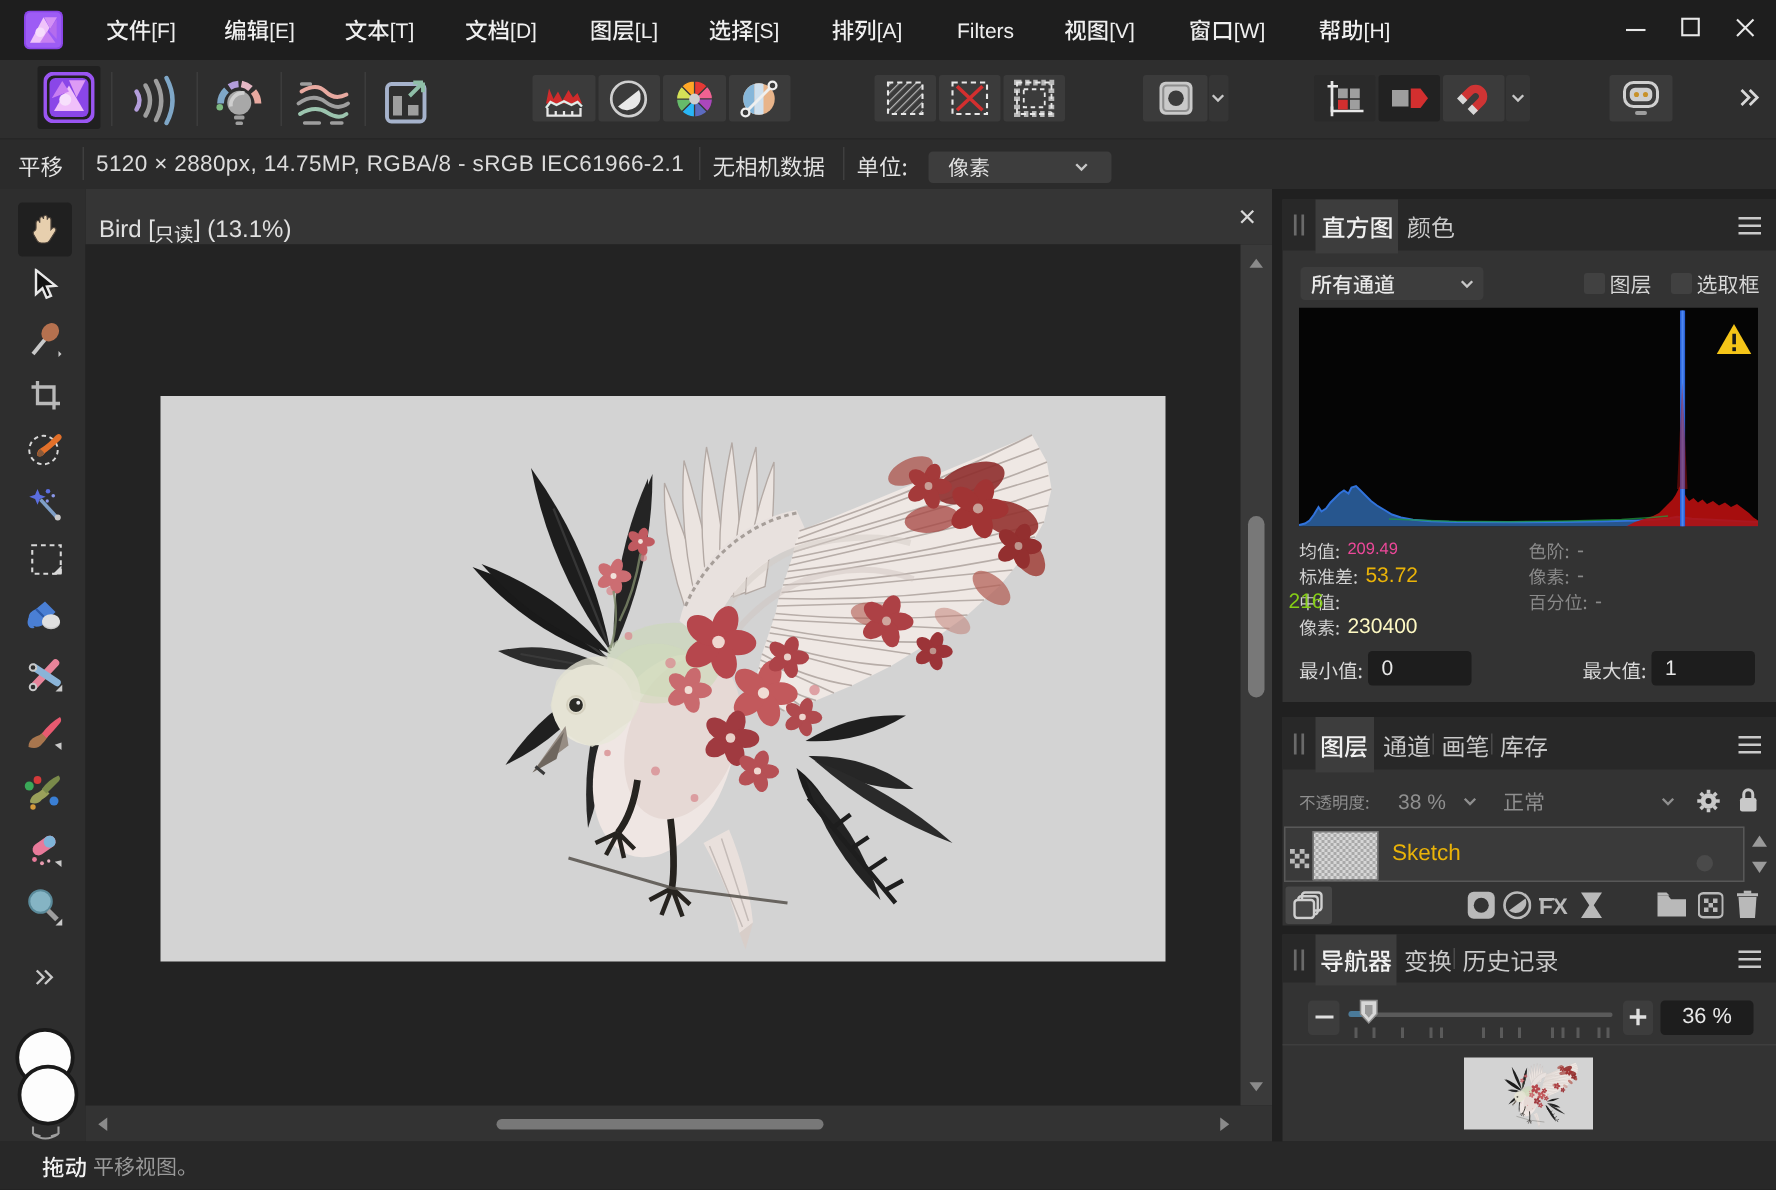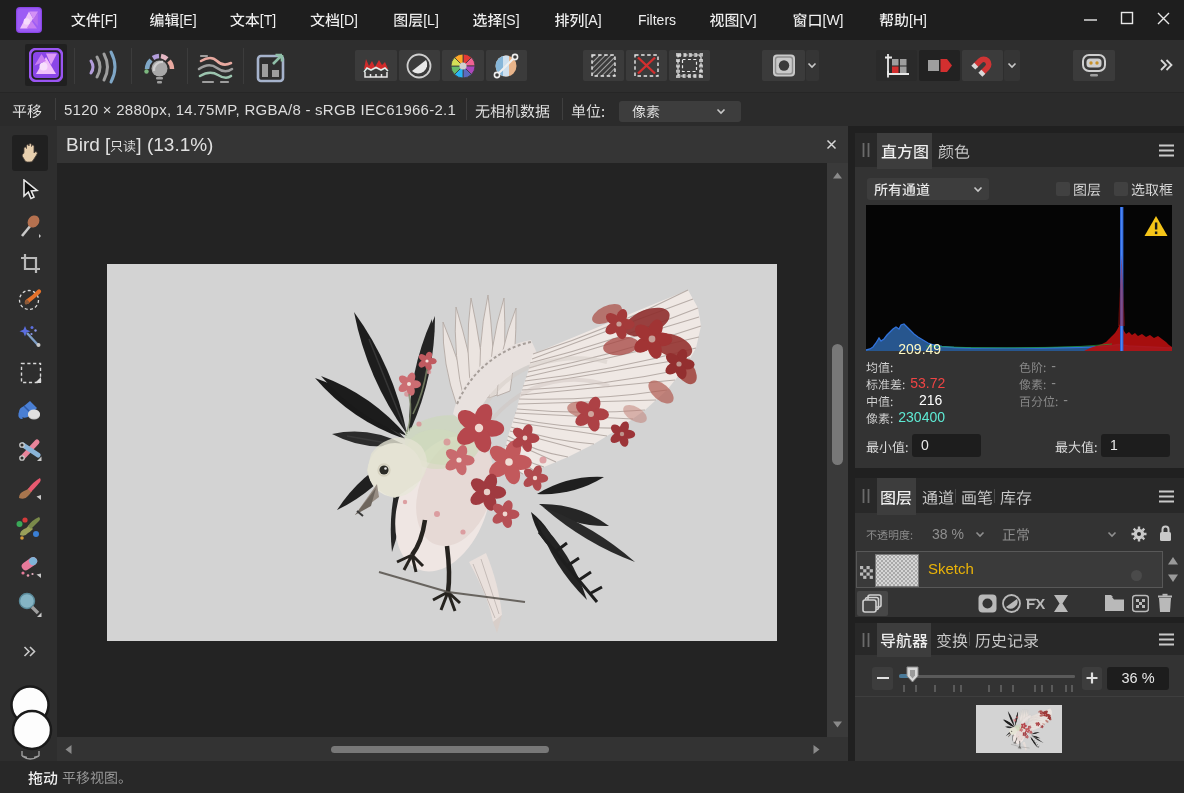--- a/index.html
+++ b/index.html
@@ -272,21 +272,21 @@
     </svg>
     <div class="abs" style="left:619px;top:8px;width:122px;height:21px;background:#3d3d3d;border-radius:3px"></div>
     <svg style="position:absolute;left:632px;top:10.9px;" width="28.0" height="15.1" viewBox="0 -12.9 28.0 15.1">
       <path d="M6.8 -9.9H9.3C9.1 -9.5 8.8 -9.1 8.5 -8.8H5.9C6.2 -9.2 6.5 -9.6 6.8 -9.9ZM6.8 -11.7C6.2 -10.6 5.1 -9.1 3.6 -8C3.8 -7.9 4.1 -7.5 4.3 -7.3C4.5 -7.5 4.8 -7.7 5 -7.9V-5.8H7.2C6.5 -5.2 5.5 -4.6 4 -4.1C4.2 -4 4.5 -3.7 4.6 -3.5C5.9 -3.9 6.8 -4.4 7.5 -4.9C7.7 -4.7 7.9 -4.5 8.1 -4.2C7.1 -3.4 5.4 -2.5 4 -2.1C4.2 -1.9 4.5 -1.6 4.6 -1.4C5.8 -1.9 7.4 -2.8 8.5 -3.6C8.6 -3.4 8.7 -3.1 8.8 -2.9C7.7 -1.7 5.6 -0.6 3.9 -0.1C4.1 0 4.4 0.4 4.5 0.6C6 0.1 7.8 -0.9 9 -2C9.1 -1.1 9 -0.3 8.7 -0C8.5 0.2 8.2 0.2 8 0.2C7.7 0.2 7.4 0.2 7 0.2C7.2 0.4 7.3 0.8 7.3 1.1C7.6 1.1 7.9 1.1 8.2 1.1C8.7 1.1 9 1 9.4 0.6C10 0.1 10.2 -1.5 9.7 -2.9L10.4 -3.2C10.9 -1.7 11.8 -0.4 12.9 0.3C13 0.1 13.4 -0.3 13.6 -0.5C12.5 -1.1 11.6 -2.3 11.2 -3.6C11.7 -3.9 12.3 -4.2 12.7 -4.5L12 -5.2C11.4 -4.7 10.3 -4.1 9.5 -3.6C9.1 -4.3 8.7 -4.9 8.1 -5.4L8.4 -5.8H12.6V-8.8H9.6C10 -9.3 10.4 -9.8 10.7 -10.4L10.1 -10.8L9.9 -10.8H7.4L7.8 -11.6ZM6 -8H8.4C8.4 -7.6 8.2 -7.1 7.9 -6.6H6ZM9.3 -8H11.6V-6.6H8.9C9.2 -7.1 9.3 -7.6 9.3 -8ZM3.7 -11.7C2.9 -9.6 1.7 -7.5 0.4 -6.1C0.6 -5.9 0.9 -5.3 1 -5.1C1.4 -5.5 1.8 -6.1 2.2 -6.6V1.1H3.2V-8.2C3.8 -9.2 4.3 -10.3 4.7 -11.4Z M22.9 -1.2C24.1 -0.6 25.6 0.3 26.3 0.9L27.1 0.3C26.3 -0.4 24.8 -1.2 23.7 -1.8ZM18.1 -1.8C17.3 -1 15.9 -0.3 14.6 0.2C14.9 0.4 15.3 0.7 15.5 0.9C16.7 0.4 18.1 -0.5 19.1 -1.4ZM16.7 -4.1C17 -4.2 17.4 -4.3 20.2 -4.4C18.9 -3.9 17.8 -3.5 17.3 -3.3C16.5 -3 15.8 -2.9 15.4 -2.8C15.5 -2.5 15.6 -2.1 15.6 -1.9C16 -2 16.5 -2.1 20.7 -2.3V-0.1C20.7 0.1 20.6 0.1 20.4 0.1C20.2 0.1 19.4 0.1 18.6 0.1C18.7 0.4 18.9 0.8 19 1.1C20 1.1 20.7 1.1 21.1 0.9C21.6 0.7 21.7 0.5 21.7 -0.1V-2.4L25.2 -2.6C25.6 -2.2 25.9 -1.9 26.1 -1.7L27 -2.2C26.4 -2.9 25.2 -3.8 24.2 -4.4L23.4 -3.9C23.7 -3.7 24 -3.5 24.3 -3.3L18.6 -3C20.5 -3.6 22.5 -4.4 24.4 -5.4L23.6 -6.1C23.1 -5.8 22.5 -5.5 22 -5.2L18.7 -5.1C19.5 -5.4 20.2 -5.8 20.9 -6.2L20.6 -6.5H27.3V-7.3H21.5V-8.2H25.8V-9H21.5V-9.9H26.6V-10.7H21.5V-11.8H20.5V-10.7H15.5V-9.9H20.5V-9H16.2V-8.2H20.5V-7.3H14.8V-6.5H19.7C18.8 -5.9 17.7 -5.4 17.4 -5.3C17 -5.1 16.7 -5 16.4 -5C16.5 -4.8 16.7 -4.3 16.7 -4.1Z" fill="#e2e2e2"></path>
     </svg>
     <svg class="abs" style="left:715px;top:14px" width="12" height="9" viewBox="0 0 12 9">
       <path class="chev" d="M2.5 2.5 L6 6 L9.5 2.5"></path>
     </svg>
   </div>
 <div class="abs tabrow">
-    <div class="abs" style="left:9px;top:0;height:37px;display:flex;align-items:center;color:#e0e0e0;font-size:19px;gap:0">
+    <div class="abs" style="left:9px;top:0;height:37px;display:flex;align-items:flex-end;color:#e0e0e0;font-size:16px;gap:0">
       <span>Bird [</span>
       <svg style="flex:0 0 auto;margin-top:2px;" width="26.0" height="14.0" viewBox="0 -12.0 26.0 14.0">
         <path d="M7.7 -2.4C9 -1.4 10.6 0.1 11.4 1L12.3 0.5C11.5 -0.5 9.8 -1.9 8.5 -2.9ZM4.3 -2.8C3.6 -1.7 2 -0.4 0.6 0.4C0.9 0.6 1.2 0.9 1.4 1.1C2.8 0.2 4.4 -1.2 5.4 -2.4ZM3.1 -9H9.9V-5H3.1ZM2.1 -10V-4H11V-10Z M18.8 -5.9C19.4 -5.5 20.3 -5 20.6 -4.6L21.1 -5.1C20.7 -5.5 19.9 -6 19.2 -6.4ZM17.8 -4.7C18.5 -4.3 19.3 -3.7 19.7 -3.3L20.2 -3.9C19.8 -4.3 19 -4.9 18.3 -5.2ZM21.9 -1.4C22.9 -0.7 24.2 0.4 24.8 1.1L25.5 0.4C24.8 -0.2 23.5 -1.2 22.5 -1.9ZM14.4 -10C15.1 -9.4 15.9 -8.5 16.4 -8L17 -8.7C16.6 -9.2 15.7 -10 15 -10.6ZM17.8 -7.7V-6.9H24.1C23.9 -6.3 23.7 -5.7 23.5 -5.3L24.3 -5.1C24.6 -5.7 24.9 -6.7 25.2 -7.6L24.6 -7.7L24.4 -7.7H21.9V-8.9H24.6V-9.7H21.9V-10.9H20.9V-9.7H18.3V-8.9H20.9V-7.7ZM21.3 -6.4V-4.8C21.3 -4.3 21.3 -3.8 21.1 -3.3H17.5V-2.4H20.8C20.3 -1.4 19.3 -0.4 17.3 0.3C17.5 0.5 17.8 0.9 17.9 1.1C20.3 0.1 21.4 -1.1 21.9 -2.4H25.3V-3.3H22.1C22.2 -3.8 22.2 -4.3 22.2 -4.8V-6.4ZM13.5 -6.8V-5.9H15.4V-1.2C15.4 -0.5 15.1 -0.1 14.8 0.1C15 0.2 15.2 0.6 15.4 0.8V0.8C15.5 0.5 15.9 0.2 17.9 -1.5C17.8 -1.7 17.6 -2 17.5 -2.3L16.4 -1.4V-6.8Z" fill="#e0e0e0"></path>
       </svg>
       <span>]&nbsp;(13.1%)</span>
     </div>
     <svg class="abs" style="left:768px;top:12px" width="13" height="13" viewBox="0 0 13 13">
 <path d="M2.5 2.5 L10.5 10.5 M10.5 2.5 L2.5 10.5" stroke="#d8d8d8" stroke-width="1.5"></path>
     </svg>
   </div>
@@ -619,33 +619,33 @@
 <rect x="254" y="2" width="3.4" height="144" fill="#2a62d8"></rect>
 <rect x="255" y="2" width="1.4" height="144" fill="#4d86f0"></rect>
 <path d="M252 121 L255.5 50 L259 121" fill="#b40f0f" opacity="0.45"></path>
 <path d="M290 11 L301.5 31 L278.5 31 Z" fill="#f5c518"></path>
 <rect x="288.9" y="17.5" width="2.4" height="7" fill="#1a1a1a"></rect>
 <rect x="288.9" y="26.5" width="2.4" height="2.6" fill="#1a1a1a"></rect>
 </svg>
 <svg style="position:absolute;left:866px;top:360.8px;" width="27.3" height="13.0" viewBox="0 -11.0 27.3 13.0">
     <path d="M5.8 -5.5C6.6 -4.9 7.5 -4.1 8 -3.6L8.6 -4.2C8.1 -4.6 7.1 -5.4 6.4 -6ZM4.8 -1.4 5.2 -0.6C6.5 -1.3 8.1 -2.2 9.6 -3L9.4 -3.8C7.8 -2.9 6 -2 4.8 -1.4ZM6.8 -10.1C6.3 -8.5 5.3 -7 4.3 -6C4.5 -5.8 4.8 -5.5 4.9 -5.3C5.4 -5.8 6 -6.5 6.4 -7.3H10.3C10.2 -2.4 10 -0.5 9.6 -0C9.5 0.1 9.3 0.1 9.1 0.1C8.8 0.1 8 0.1 7.1 0.1C7.3 0.3 7.4 0.7 7.4 0.9C8.2 1 8.9 1 9.4 0.9C9.8 0.9 10.1 0.8 10.4 0.4C10.8 -0.1 11 -2.1 11.1 -7.7C11.1 -7.8 11.1 -8.2 11.1 -8.2H6.9C7.2 -8.7 7.5 -9.3 7.7 -9.8ZM0.4 -1.5 0.8 -0.6C1.9 -1.1 3.4 -1.9 4.8 -2.6L4.6 -3.4L2.9 -2.6V-6.3H4.3V-7.2H2.9V-9.9H2V-7.2H0.5V-6.3H2V-2.2C1.4 -1.9 0.9 -1.7 0.4 -1.5Z M19.2 -10.1C19.2 -9.7 19.1 -9.3 19 -8.9H15.9V-8.1H18.9C18.8 -7.6 18.7 -7.3 18.7 -6.9H16.6V-0.2H15.4V0.6H23.5V-0.2H22.4V-6.9H19.5C19.6 -7.3 19.7 -7.6 19.8 -8.1H23.1V-8.9H19.9L20.1 -10ZM17.4 -0.2V-1.2H21.6V-0.2ZM17.4 -4.5H21.6V-3.5H17.4ZM17.4 -5.2V-6.2H21.6V-5.2ZM17.4 -2.9H21.6V-1.8H17.4ZM15.2 -10.1C14.5 -8.2 13.5 -6.5 12.4 -5.3C12.5 -5.1 12.8 -4.6 12.9 -4.4C13.2 -4.8 13.6 -5.2 13.9 -5.7V1H14.7V-7.1C15.2 -7.9 15.6 -8.9 16 -9.8Z M25.7 -4.7C26.1 -4.7 26.5 -5 26.5 -5.5C26.5 -6 26.1 -6.4 25.7 -6.4C25.2 -6.4 24.9 -6 24.9 -5.5C24.9 -5 25.2 -4.7 25.7 -4.7ZM25.7 0.2C26.1 0.2 26.5 -0.2 26.5 -0.7C26.5 -1.2 26.1 -1.5 25.7 -1.5C25.2 -1.5 24.9 -1.2 24.9 -0.7C24.9 -0.2 25.2 0.2 25.7 0.2Z" fill="#d2d2d2"></path>
   </svg>
-<div class="abs" style="left:898.3px;top:341px;font-size:14px;color:#fef9c3">209.49</div>
+<div class="abs" style="left:898.3px;top:360px;font-size:11px;color:#ec4899">209.49</div>
 <svg style="position:absolute;left:866px;top:377.8px;" width="39.3" height="13.0" viewBox="0 -11.0 39.3 13.0">
     <path d="M5.6 -9.2V-8.3H10.8V-9.2ZM9.3 -3.9C9.9 -2.7 10.5 -1.1 10.7 -0.2L11.5 -0.5C11.3 -1.4 10.7 -3 10.1 -4.1ZM5.9 -4.1C5.6 -2.8 5 -1.5 4.4 -0.7C4.6 -0.6 4.9 -0.3 5.1 -0.2C5.7 -1.1 6.3 -2.5 6.7 -3.9ZM5.1 -6.3V-5.4H7.6V-0.2C7.6 -0.1 7.6 -0 7.4 0C7.2 0 6.7 0 6.1 -0C6.2 0.3 6.3 0.6 6.3 0.9C7.2 0.9 7.7 0.9 8.1 0.7C8.4 0.6 8.5 0.3 8.5 -0.2V-5.4H11.5V-6.3ZM2.4 -10.1V-7.5H0.6V-6.7H2.2C1.8 -5.2 1.1 -3.5 0.3 -2.6C0.5 -2.4 0.7 -2 0.8 -1.7C1.4 -2.5 2 -3.8 2.4 -5.1V0.9H3.3V-5.3C3.7 -4.7 4.2 -4 4.4 -3.6L4.9 -4.3C4.7 -4.7 3.7 -6 3.3 -6.4V-6.7H4.9V-7.5H3.3V-10.1Z M12.6 -9.2C13.2 -8.3 13.9 -7.2 14.2 -6.5L15 -6.9C14.7 -7.6 14 -8.7 13.4 -9.6ZM12.6 -0 13.5 0.4C14.1 -0.7 14.7 -2.3 15.2 -3.6L14.4 -4.1C13.9 -2.6 13.1 -1 12.6 -0ZM17.2 -4.7H19.8V-3.1H17.2ZM17.2 -5.5V-7.2H19.8V-5.5ZM19.3 -9.7C19.6 -9.1 20 -8.4 20.2 -7.9H17.4C17.7 -8.5 18 -9.1 18.2 -9.8L17.3 -10C16.7 -8.1 15.7 -6.3 14.5 -5.2C14.7 -5.1 15.1 -4.7 15.2 -4.6C15.6 -5 16 -5.5 16.4 -6.1V1H17.2V0.1H23.4V-0.7H20.6V-2.4H22.9V-3.1H20.6V-4.7H23V-5.5H20.6V-7.2H23.2V-7.9H20.2L21 -8.3C20.8 -8.8 20.4 -9.5 20 -10ZM17.2 -2.4H19.8V-0.7H17.2Z M32.3 -10.1C32.1 -9.6 31.7 -9 31.4 -8.5H28.6C28.5 -9 28 -9.6 27.6 -10.1L26.9 -9.7C27.1 -9.4 27.4 -8.9 27.6 -8.5H25.3V-7.7H29.3C29.2 -7.3 29.1 -7 29 -6.6H25.8V-5.8H28.8C28.7 -5.5 28.5 -5.1 28.4 -4.8H24.7V-3.9H27.9C27.1 -2.5 26 -1.4 24.5 -0.6C24.7 -0.4 25 -0 25.1 0.2C26.4 -0.6 27.4 -1.5 28.2 -2.7V-2.1H30.7V-0.4H26.7V0.4H35.2V-0.4H31.6V-2.1H34.4V-3H28.4C28.6 -3.3 28.8 -3.6 29 -3.9H35.3V-4.8H29.4C29.5 -5.1 29.6 -5.5 29.7 -5.8H34.2V-6.6H30C30.1 -7 30.2 -7.3 30.2 -7.7H34.8V-8.5H32.4C32.7 -8.9 33 -9.4 33.3 -9.8Z M37.7 -4.7C38.1 -4.7 38.5 -5 38.5 -5.5C38.5 -6 38.1 -6.4 37.7 -6.4C37.2 -6.4 36.9 -6 36.9 -5.5C36.9 -5 37.2 -4.7 37.7 -4.7ZM37.7 0.2C38.1 0.2 38.5 -0.2 38.5 -0.7C38.5 -1.2 38.1 -1.5 37.7 -1.5C37.2 -1.5 36.9 -1.2 36.9 -0.7C36.9 -0.2 37.2 0.2 37.7 0.2Z" fill="#d2d2d2"></path>
   </svg>
-<div class="abs" style="left:910.3px;top:374.5px;font-size:14px;color:#ef4444">53.72</div>
+<div class="abs" style="left:910.3px;top:374.5px;font-size:14px;color:#eab308">53.72</div>
 <svg style="position:absolute;left:866px;top:394.8px;" width="27.3" height="13.0" viewBox="0 -11.0 27.3 13.0">
     <path d="M5.5 -10.1V-7.9H1.2V-2.2H2.1V-3H5.5V0.9H6.4V-3H9.9V-2.3H10.8V-7.9H6.4V-10.1ZM2.1 -3.9V-7.1H5.5V-3.9ZM9.9 -3.9H6.4V-7.1H9.9Z M19.2 -10.1C19.2 -9.7 19.1 -9.3 19 -8.9H15.9V-8.1H18.9C18.8 -7.6 18.7 -7.3 18.7 -6.9H16.6V-0.2H15.4V0.6H23.5V-0.2H22.4V-6.9H19.5C19.6 -7.3 19.7 -7.6 19.8 -8.1H23.1V-8.9H19.9L20.1 -10ZM17.4 -0.2V-1.2H21.6V-0.2ZM17.4 -4.5H21.6V-3.5H17.4ZM17.4 -5.2V-6.2H21.6V-5.2ZM17.4 -2.9H21.6V-1.8H17.4ZM15.2 -10.1C14.5 -8.2 13.5 -6.5 12.4 -5.3C12.5 -5.1 12.8 -4.6 12.9 -4.4C13.2 -4.8 13.6 -5.2 13.9 -5.7V1H14.7V-7.1C15.2 -7.9 15.6 -8.9 16 -9.8Z M25.7 -4.7C26.1 -4.7 26.5 -5 26.5 -5.5C26.5 -6 26.1 -6.4 25.7 -6.4C25.2 -6.4 24.9 -6 24.9 -5.5C24.9 -5 25.2 -4.7 25.7 -4.7ZM25.7 0.2C26.1 0.2 26.5 -0.2 26.5 -0.7C26.5 -1.2 26.1 -1.5 25.7 -1.5C25.2 -1.5 24.9 -1.2 24.9 -0.7C24.9 -0.2 25.2 0.2 25.7 0.2Z" fill="#d2d2d2"></path>
   </svg>
-<div class="abs" style="left:919px;top:391.5px;font-size:14px;color:#ffffff">216</div>
+<div class="abs" style="left:859px;top:391.5px;font-size:14px;color:#84cc16">216</div>
 <svg style="position:absolute;left:866px;top:411.8px;" width="27.3" height="13.0" viewBox="0 -11.0 27.3 13.0">
     <path d="M5.8 -8.5H8C7.8 -8.2 7.5 -7.8 7.3 -7.5H5C5.3 -7.9 5.6 -8.2 5.8 -8.5ZM5.8 -10.1C5.3 -9.1 4.4 -7.8 3.1 -6.9C3.3 -6.7 3.5 -6.5 3.7 -6.3C3.9 -6.4 4.1 -6.6 4.3 -6.8V-5H6.2C5.6 -4.5 4.7 -3.9 3.4 -3.6C3.6 -3.4 3.9 -3.1 4 -3C5 -3.3 5.8 -3.8 6.4 -4.2C6.6 -4 6.8 -3.8 6.9 -3.6C6.1 -2.9 4.6 -2.2 3.4 -1.8C3.6 -1.7 3.8 -1.4 3.9 -1.2C5 -1.6 6.4 -2.4 7.2 -3.1C7.4 -2.9 7.5 -2.7 7.5 -2.4C6.6 -1.5 4.8 -0.6 3.3 -0.1C3.5 0 3.7 0.3 3.9 0.5C5.2 0.1 6.7 -0.8 7.7 -1.7C7.8 -0.9 7.7 -0.3 7.4 -0C7.2 0.2 7.1 0.2 6.8 0.2C6.6 0.2 6.3 0.2 6 0.1C6.2 0.4 6.2 0.7 6.3 0.9C6.5 0.9 6.8 0.9 7 0.9C7.4 0.9 7.7 0.9 8 0.5C8.6 0 8.7 -1.2 8.3 -2.5L8.9 -2.8C9.3 -1.5 10.1 -0.3 11.1 0.3C11.2 0.1 11.4 -0.3 11.6 -0.4C10.7 -0.9 10 -1.9 9.6 -3.1C10 -3.3 10.5 -3.6 10.9 -3.9L10.3 -4.4C9.7 -4 8.9 -3.5 8.1 -3.1C7.8 -3.7 7.5 -4.2 6.9 -4.6L7.2 -5H10.8V-7.5H8.2C8.6 -8 8.9 -8.4 9.2 -8.9L8.7 -9.3L8.5 -9.2H6.3L6.7 -9.9ZM5.1 -6.9H7.2C7.2 -6.5 7.1 -6.1 6.8 -5.6H5.1ZM8 -6.9H9.9V-5.6H7.6C7.9 -6.1 8 -6.5 8 -6.9ZM3.1 -10C2.5 -8.2 1.5 -6.4 0.3 -5.2C0.5 -5 0.8 -4.6 0.9 -4.4C1.2 -4.7 1.6 -5.2 1.9 -5.7V0.9H2.8V-7.1C3.2 -7.9 3.7 -8.9 4 -9.8Z M19.6 -1C20.7 -0.5 21.9 0.3 22.6 0.8L23.3 0.2C22.6 -0.3 21.3 -1 20.3 -1.5ZM15.5 -1.5C14.8 -0.9 13.6 -0.2 12.6 0.2C12.8 0.3 13.1 0.6 13.2 0.8C14.3 0.3 15.5 -0.4 16.3 -1.2ZM14.3 -3.5C14.5 -3.6 14.9 -3.7 17.3 -3.8C16.2 -3.3 15.2 -3 14.8 -2.8C14.1 -2.6 13.6 -2.4 13.2 -2.4C13.2 -2.2 13.4 -1.8 13.4 -1.6C13.7 -1.7 14.2 -1.8 17.7 -2V-0.1C17.7 0 17.7 0.1 17.5 0.1C17.3 0.1 16.7 0.1 15.9 0.1C16.1 0.3 16.2 0.7 16.3 0.9C17.1 0.9 17.7 0.9 18.1 0.8C18.5 0.6 18.6 0.4 18.6 -0.1V-2L21.6 -2.2C21.9 -1.9 22.2 -1.6 22.4 -1.4L23.1 -1.9C22.6 -2.5 21.6 -3.3 20.7 -3.8L20.1 -3.3C20.3 -3.2 20.6 -3 20.9 -2.8L15.9 -2.6C17.6 -3.1 19.3 -3.8 20.9 -4.7L20.3 -5.2C19.8 -5 19.3 -4.7 18.8 -4.5L16 -4.3C16.7 -4.6 17.3 -4.9 17.9 -5.3L17.7 -5.6H23.4V-6.3H18.4V-7.1H22.1V-7.7H18.4V-8.5H22.8V-9.2H18.4V-10.1H17.5V-9.2H13.3V-8.5H17.5V-7.7H13.9V-7.1H17.5V-6.3H12.6V-5.6H16.9C16.1 -5.1 15.2 -4.7 14.9 -4.5C14.6 -4.4 14.3 -4.3 14.1 -4.3C14.2 -4.1 14.3 -3.7 14.3 -3.5Z M25.7 -4.7C26.1 -4.7 26.5 -5 26.5 -5.5C26.5 -6 26.1 -6.4 25.7 -6.4C25.2 -6.4 24.9 -6 24.9 -5.5C24.9 -5 25.2 -4.7 25.7 -4.7ZM25.7 0.2C26.1 0.2 26.5 -0.2 26.5 -0.7C26.5 -1.2 26.1 -1.5 25.7 -1.5C25.2 -1.5 24.9 -1.2 24.9 -0.7C24.9 -0.2 25.2 0.2 25.7 0.2Z" fill="#d2d2d2"></path>
   </svg>
-<div class="abs" style="left:898.3px;top:408.5px;font-size:14px;color:#5eead4">230400</div>
+<div class="abs" style="left:898.3px;top:408.5px;font-size:14px;color:#fef9c3">230400</div>
 <svg style="position:absolute;left:1019px;top:360.8px;" width="27.3" height="13.0" viewBox="0 -11.0 27.3 13.0">
     <path d="M5.7 -5.9V-3.8H2.9V-5.9ZM6.6 -5.9H9.4V-3.8H6.6ZM7.2 -8.2C6.8 -7.7 6.4 -7.2 5.9 -6.8H2.7C3.2 -7.2 3.6 -7.7 4 -8.2ZM4.2 -10.1C3.4 -8.5 1.9 -7 0.5 -6.1C0.6 -5.9 0.9 -5.5 1 -5.3C1.3 -5.5 1.7 -5.8 2 -6.1V-1C2 0.4 2.6 0.8 4.5 0.8C5 0.8 8.7 0.8 9.2 0.8C11 0.8 11.3 0.2 11.6 -1.7C11.3 -1.7 10.9 -1.8 10.7 -2C10.5 -0.4 10.4 -0.1 9.2 -0.1C8.4 -0.1 5.1 -0.1 4.5 -0.1C3.2 -0.1 2.9 -0.2 2.9 -1V-3H9.4V-2.4H10.3V-6.8H7C7.6 -7.3 8.1 -8 8.5 -8.7L8 -9.1L7.8 -9H4.6C4.8 -9.3 4.9 -9.6 5.1 -9.8Z M20.9 -5.4V0.9H21.8V-5.4ZM18 -5.4V-3.6C18 -2.3 17.8 -0.7 16.3 0.5C16.6 0.6 17 0.8 17.1 1C18.7 -0.3 18.9 -2 18.9 -3.6V-5.4ZM19.5 -10.1C19.1 -8.7 18 -7 16.3 -5.8C16.5 -5.7 16.7 -5.4 16.9 -5.1C18.2 -6.1 19.2 -7.3 19.8 -8.6C20.7 -7.2 21.8 -6 23 -5.3C23.1 -5.5 23.4 -5.9 23.6 -6C22.3 -6.7 21 -8.1 20.3 -9.5L20.4 -10ZM13 -9.6V1H13.8V-8.7H15.5C15.2 -7.9 14.7 -6.9 14.3 -6C15.4 -5.1 15.7 -4.3 15.7 -3.6C15.7 -3.3 15.6 -2.9 15.4 -2.8C15.3 -2.7 15.1 -2.7 15 -2.7C14.7 -2.7 14.4 -2.7 14.1 -2.7C14.3 -2.5 14.4 -2.1 14.4 -1.9C14.7 -1.9 15 -1.9 15.3 -1.9C15.6 -1.9 15.8 -2 16 -2.1C16.4 -2.4 16.6 -2.9 16.6 -3.6C16.6 -4.3 16.3 -5.2 15.2 -6.2C15.7 -7.1 16.3 -8.2 16.7 -9.2L16.1 -9.6L15.9 -9.6Z M25.7 -4.7C26.1 -4.7 26.5 -5 26.5 -5.5C26.5 -6 26.1 -6.4 25.7 -6.4C25.2 -6.4 24.9 -6 24.9 -5.5C24.9 -5 25.2 -4.7 25.7 -4.7ZM25.7 0.2C26.1 0.2 26.5 -0.2 26.5 -0.7C26.5 -1.2 26.1 -1.5 25.7 -1.5C25.2 -1.5 24.9 -1.2 24.9 -0.7C24.9 -0.2 25.2 0.2 25.7 0.2Z" fill="#8a8a8a"></path>
   </svg>
 <div class="abs" style="left:1051.3px;top:357.5px;font-size:14px;color:#8a8a8a">-</div>
 <svg style="position:absolute;left:1019px;top:377.8px;" width="27.3" height="13.0" viewBox="0 -11.0 27.3 13.0">
     <path d="M5.8 -8.5H8C7.8 -8.2 7.5 -7.8 7.3 -7.5H5C5.3 -7.9 5.6 -8.2 5.8 -8.5ZM5.8 -10.1C5.3 -9.1 4.4 -7.8 3.1 -6.9C3.3 -6.7 3.5 -6.5 3.7 -6.3C3.9 -6.4 4.1 -6.6 4.3 -6.8V-5H6.2C5.6 -4.5 4.7 -3.9 3.4 -3.6C3.6 -3.4 3.9 -3.1 4 -3C5 -3.3 5.8 -3.8 6.4 -4.2C6.6 -4 6.8 -3.8 6.9 -3.6C6.1 -2.9 4.6 -2.2 3.4 -1.8C3.6 -1.7 3.8 -1.4 3.9 -1.2C5 -1.6 6.4 -2.4 7.2 -3.1C7.4 -2.9 7.5 -2.7 7.5 -2.4C6.6 -1.5 4.8 -0.6 3.3 -0.1C3.5 0 3.7 0.3 3.9 0.5C5.2 0.1 6.7 -0.8 7.7 -1.7C7.8 -0.9 7.7 -0.3 7.4 -0C7.2 0.2 7.1 0.2 6.8 0.2C6.6 0.2 6.3 0.2 6 0.1C6.2 0.4 6.2 0.7 6.3 0.9C6.5 0.9 6.8 0.9 7 0.9C7.4 0.9 7.7 0.9 8 0.5C8.6 0 8.7 -1.2 8.3 -2.5L8.9 -2.8C9.3 -1.5 10.1 -0.3 11.1 0.3C11.2 0.1 11.4 -0.3 11.6 -0.4C10.7 -0.9 10 -1.9 9.6 -3.1C10 -3.3 10.5 -3.6 10.9 -3.9L10.3 -4.4C9.7 -4 8.9 -3.5 8.1 -3.1C7.8 -3.7 7.5 -4.2 6.9 -4.6L7.2 -5H10.8V-7.5H8.2C8.6 -8 8.9 -8.4 9.2 -8.9L8.7 -9.3L8.5 -9.2H6.3L6.7 -9.9ZM5.1 -6.9H7.2C7.2 -6.5 7.1 -6.1 6.8 -5.6H5.1ZM8 -6.9H9.9V-5.6H7.6C7.9 -6.1 8 -6.5 8 -6.9ZM3.1 -10C2.5 -8.2 1.5 -6.4 0.3 -5.2C0.5 -5 0.8 -4.6 0.9 -4.4C1.2 -4.7 1.6 -5.2 1.9 -5.7V0.9H2.8V-7.1C3.2 -7.9 3.7 -8.9 4 -9.8Z M19.6 -1C20.7 -0.5 21.9 0.3 22.6 0.8L23.3 0.2C22.6 -0.3 21.3 -1 20.3 -1.5ZM15.5 -1.5C14.8 -0.9 13.6 -0.2 12.6 0.2C12.8 0.3 13.1 0.6 13.2 0.8C14.3 0.3 15.5 -0.4 16.3 -1.2ZM14.3 -3.5C14.5 -3.6 14.9 -3.7 17.3 -3.8C16.2 -3.3 15.2 -3 14.8 -2.8C14.1 -2.6 13.6 -2.4 13.2 -2.4C13.2 -2.2 13.4 -1.8 13.4 -1.6C13.7 -1.7 14.2 -1.8 17.7 -2V-0.1C17.7 0 17.7 0.1 17.5 0.1C17.3 0.1 16.7 0.1 15.9 0.1C16.1 0.3 16.2 0.7 16.3 0.9C17.1 0.9 17.7 0.9 18.1 0.8C18.5 0.6 18.6 0.4 18.6 -0.1V-2L21.6 -2.2C21.9 -1.9 22.2 -1.6 22.4 -1.4L23.1 -1.9C22.6 -2.5 21.6 -3.3 20.7 -3.8L20.1 -3.3C20.3 -3.2 20.6 -3 20.9 -2.8L15.9 -2.6C17.6 -3.1 19.3 -3.8 20.9 -4.7L20.3 -5.2C19.8 -5 19.3 -4.7 18.8 -4.5L16 -4.3C16.7 -4.6 17.3 -4.9 17.9 -5.3L17.7 -5.6H23.4V-6.3H18.4V-7.1H22.1V-7.7H18.4V-8.5H22.8V-9.2H18.4V-10.1H17.5V-9.2H13.3V-8.5H17.5V-7.7H13.9V-7.1H17.5V-6.3H12.6V-5.6H16.9C16.1 -5.1 15.2 -4.7 14.9 -4.5C14.6 -4.4 14.3 -4.3 14.1 -4.3C14.2 -4.1 14.3 -3.7 14.3 -3.5Z M25.7 -4.7C26.1 -4.7 26.5 -5 26.5 -5.5C26.5 -6 26.1 -6.4 25.7 -6.4C25.2 -6.4 24.9 -6 24.9 -5.5C24.9 -5 25.2 -4.7 25.7 -4.7ZM25.7 0.2C26.1 0.2 26.5 -0.2 26.5 -0.7C26.5 -1.2 26.1 -1.5 25.7 -1.5C25.2 -1.5 24.9 -1.2 24.9 -0.7C24.9 -0.2 25.2 0.2 25.7 0.2Z" fill="#8a8a8a"></path>
   </svg>
 <div class="abs" style="left:1051.3px;top:374.5px;font-size:14px;color:#8a8a8a">-</div>
 <svg style="position:absolute;left:1019px;top:394.8px;" width="39.3" height="13.0" viewBox="0 -11.0 39.3 13.0">
     <path d="M2.1 -6.8V1H3V0.2H9.1V1H10V-6.8H6C6.1 -7.3 6.3 -7.9 6.4 -8.6H11.2V-9.4H0.8V-8.6H5.4C5.3 -8 5.2 -7.3 5 -6.8ZM3 -2.9H9.1V-0.6H3ZM3 -3.7V-5.9H9.1V-3.7Z M20.1 -9.9 19.2 -9.5C20.1 -7.8 21.5 -5.8 22.8 -4.7C23 -5 23.3 -5.3 23.5 -5.5C22.3 -6.4 20.8 -8.2 20.1 -9.9ZM15.9 -9.8C15.2 -8 14 -6.3 12.5 -5.3C12.7 -5.1 13.1 -4.8 13.3 -4.6C13.6 -4.9 13.9 -5.2 14.2 -5.5V-4.7H16.6C16.3 -2.6 15.6 -0.7 12.8 0.2C13 0.4 13.2 0.8 13.3 1C16.4 -0.1 17.2 -2.3 17.5 -4.7H20.8C20.6 -1.7 20.5 -0.5 20.2 -0.2C20 -0 19.9 -0 19.6 -0C19.4 -0 18.6 -0 17.8 -0.1C18 0.2 18.1 0.5 18.1 0.8C18.9 0.9 19.6 0.9 20 0.8C20.4 0.8 20.7 0.7 21 0.4C21.4 -0.1 21.6 -1.4 21.7 -5.1C21.7 -5.2 21.7 -5.5 21.7 -5.5H14.3C15.3 -6.6 16.2 -8 16.8 -9.6Z M28.4 -7.9V-7H35V-7.9ZM29.2 -6.1C29.6 -4.4 29.9 -2.2 30 -1L30.9 -1.2C30.8 -2.4 30.4 -4.6 30 -6.3ZM30.8 -9.9C31.1 -9.3 31.3 -8.5 31.4 -8L32.3 -8.3C32.2 -8.8 31.9 -9.6 31.7 -10.2ZM27.9 -0.4V0.5H35.5V-0.4H33C33.4 -2 33.9 -4.4 34.2 -6.2L33.3 -6.4C33.1 -4.6 32.6 -2 32.1 -0.4ZM27.4 -10C26.8 -8.2 25.6 -6.4 24.5 -5.2C24.6 -5 24.9 -4.6 25 -4.4C25.4 -4.8 25.8 -5.3 26.2 -5.8V0.9H27.1V-7.2C27.5 -8 27.9 -8.9 28.3 -9.8Z M37.7 -4.7C38.1 -4.7 38.5 -5 38.5 -5.5C38.5 -6 38.1 -6.4 37.7 -6.4C37.2 -6.4 36.9 -6 36.9 -5.5C36.9 -5 37.2 -4.7 37.7 -4.7ZM37.7 0.2C38.1 0.2 38.5 -0.2 38.5 -0.7C38.5 -1.2 38.1 -1.5 37.7 -1.5C37.2 -1.5 36.9 -1.2 36.9 -0.7C36.9 -0.2 37.2 0.2 37.7 0.2Z" fill="#8a8a8a"></path>

